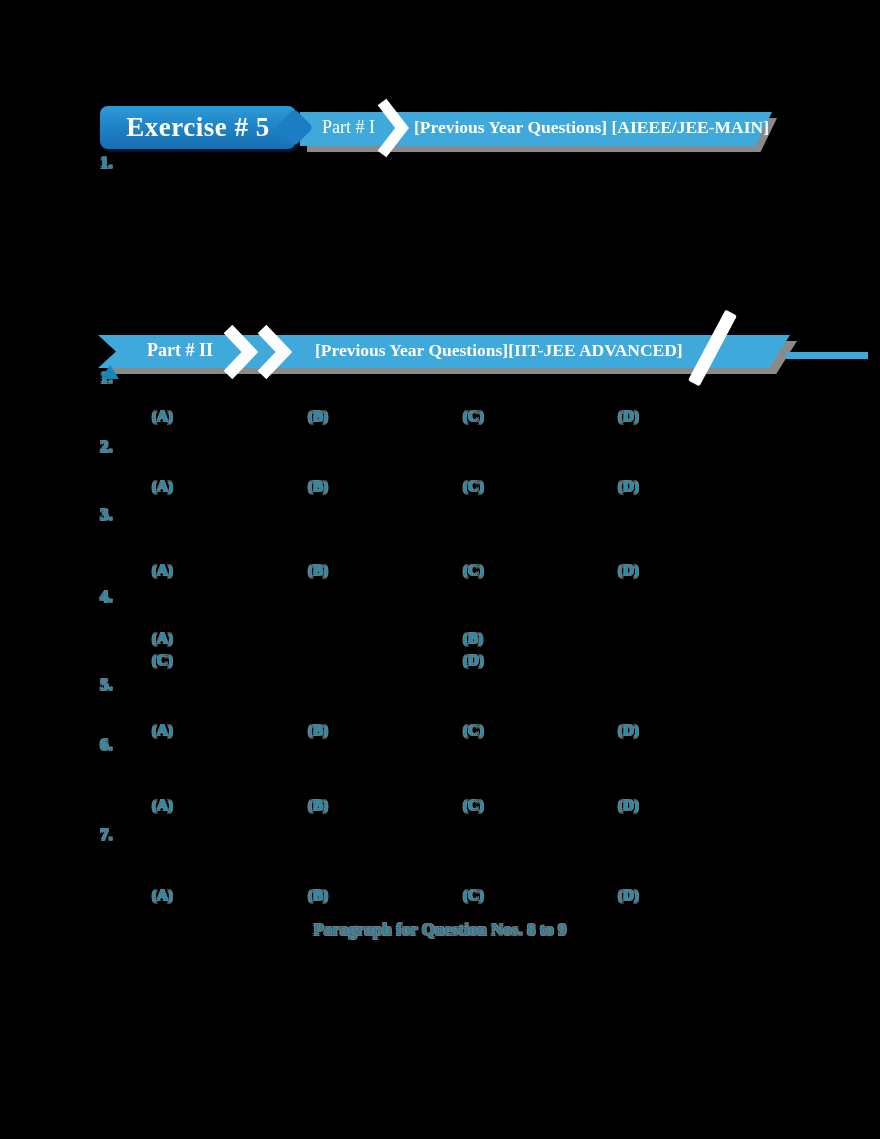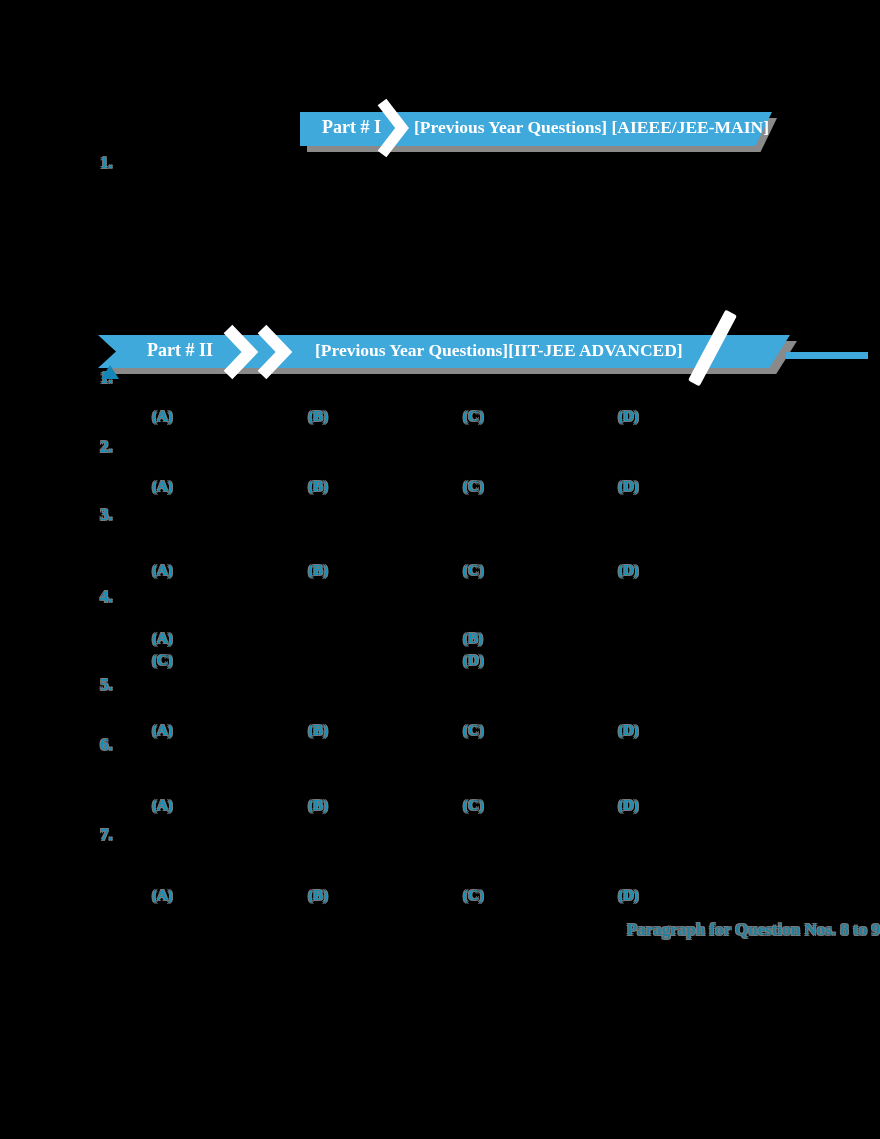--- a/index.html
+++ b/index.html
@@ -27,21 +27,21 @@
   .exercise-label { color:#fff; font-weight:bold; font-size:27px; letter-spacing:.5px; }
 
   .ribbon1-shadow {
     left:307px; top:118px; width:470px; height:34px; background:#8a8a8a;
     clip-path:polygon(0 0,100% 0,96.5% 100%,0 100%); z-index:1;
   }
   .ribbon1 {
     left:300px; top:112px; width:472px; height:34px; background:#3fa9dc;
     clip-path:polygon(0 0,100% 0,96.5% 100%,0 100%); z-index:2;
   }
-  .part1-label { left:322px; top:117px; color:#fff; font-weight:bold; font-size:18px; z-index:4; }
+  .part1-label { left:322px; top:117px; color:#fff; font-weight:normal; font-size:18px; z-index:4; }
   .part1-title { left:414px; top:117px; color:#ffffff; font-weight:bold; font-size:17.5px; z-index:4; white-space:nowrap; }
   .chevron1 { left:377px; top:97px; z-index:5; }
 
   
   .ribbon2-shadow {
     left:105px; top:341px; width:692px; height:33px; background:#8a8a8a;
     clip-path:polygon(0 0,100% 0,97% 100%,0 100%,2.6% 50%); z-index:1;
   }
   .ribbon2 {
     left:98px; top:335px; width:692px; height:33px; background:#3fa9dc;
@@ -64,32 +64,35 @@
   
   .qnum {
     left:100px; color:#1190c0; font-weight:bold; font-size:17px;
     text-shadow:-1px -1px 0 #7a7a7a,1px -1px 0 #7a7a7a,-1px 1px 0 #7a7a7a,1px 1px 0 #7a7a7a;
   }
   .opt {
     color:#0d93be; font-weight:bold; font-size:15px;
     text-shadow:-1px -1px 0 #7a7a7a,1px -1px 0 #7a7a7a,-1px 1px 0 #7a7a7a,1px 1px 0 #7a7a7a;
   }
   .para-heading {
-    left:0; right:0; top:920px; text-align:right;
+    left:0; right:0; top:920px; text-align:center;
     color:#20809f; font-weight:bold; font-size:17px;
     text-shadow:-1px -1px 0 #7a7a7a,1px -1px 0 #7a7a7a,-1px 1px 0 #7a7a7a,1px 1px 0 #7a7a7a;
   }
 </style>
 </head>
 <body>
 
 <div class="page">
 
   <div class="abs ribbon1-shadow"></div>
   <div class="abs ribbon1"></div>
+  <div class="abs exercise-box">
+    <span class="exercise-label">Exercise # 5</span>
+  </div>
   <span class="abs part1-label">Part # I</span>
   <svg class="abs chevron1" width="32" height="62" viewBox="0 0 32 62">
     <polyline points="5,5 25,31 5,57" fill="none" stroke="#ffffff" stroke-width="11"></polyline>
   </svg>
   <span class="abs part1-title">[Previous Year Questions] [AIEEE/JEE-MAIN]</span>
 
   <span class="abs qnum" style="top:153px;">1.</span>
 
   <div class="abs ribbon2-shadow"></div>
   <div class="abs ribbon2"></div>

